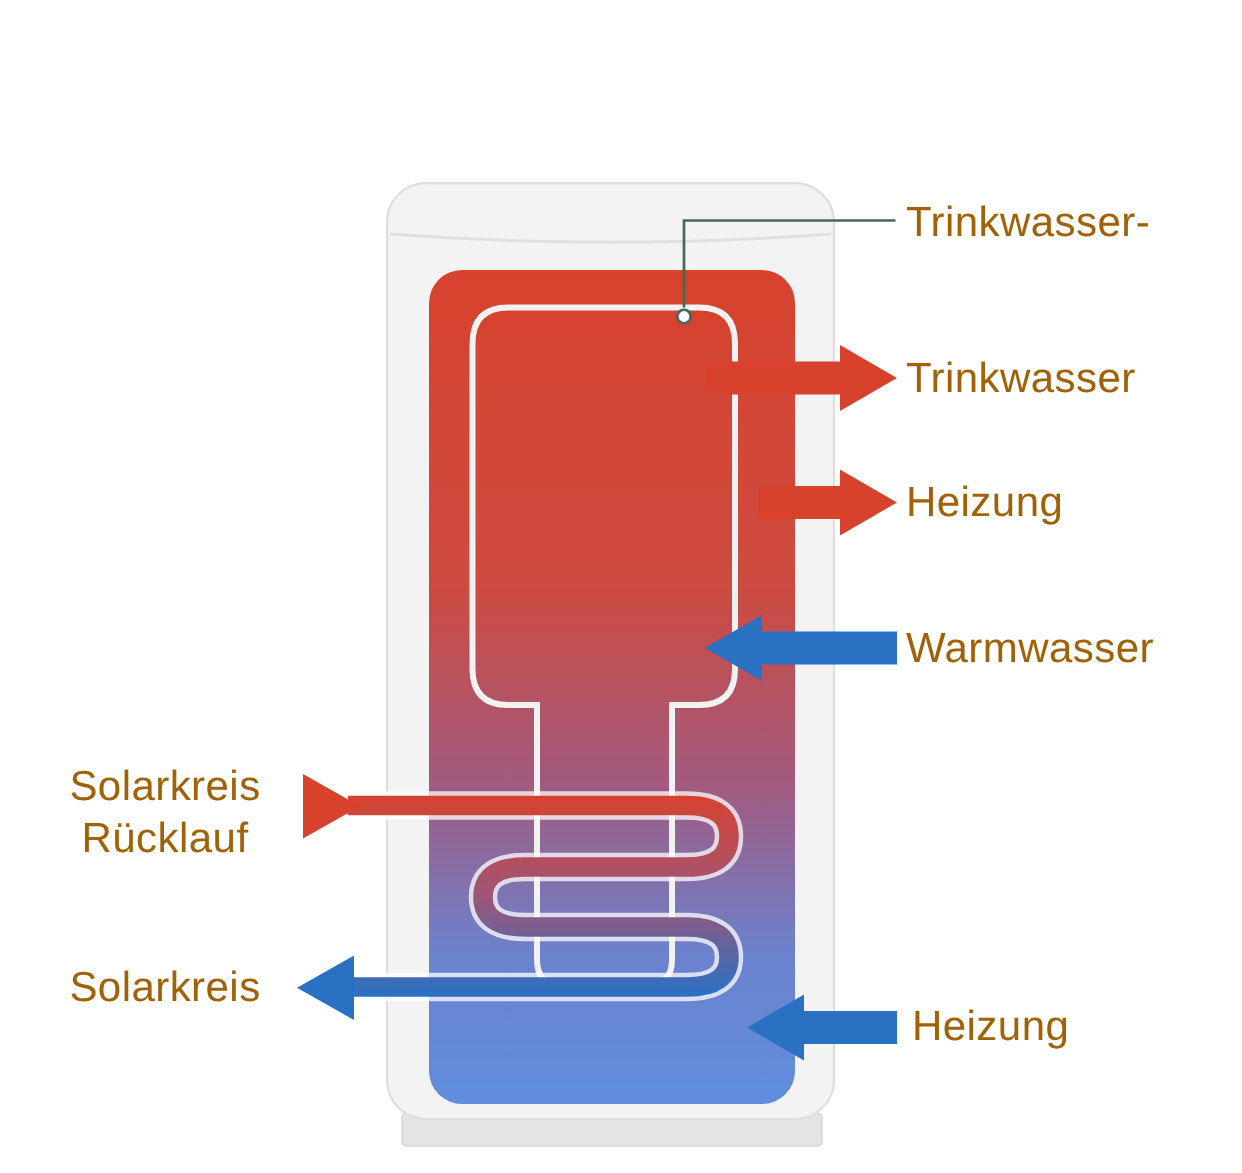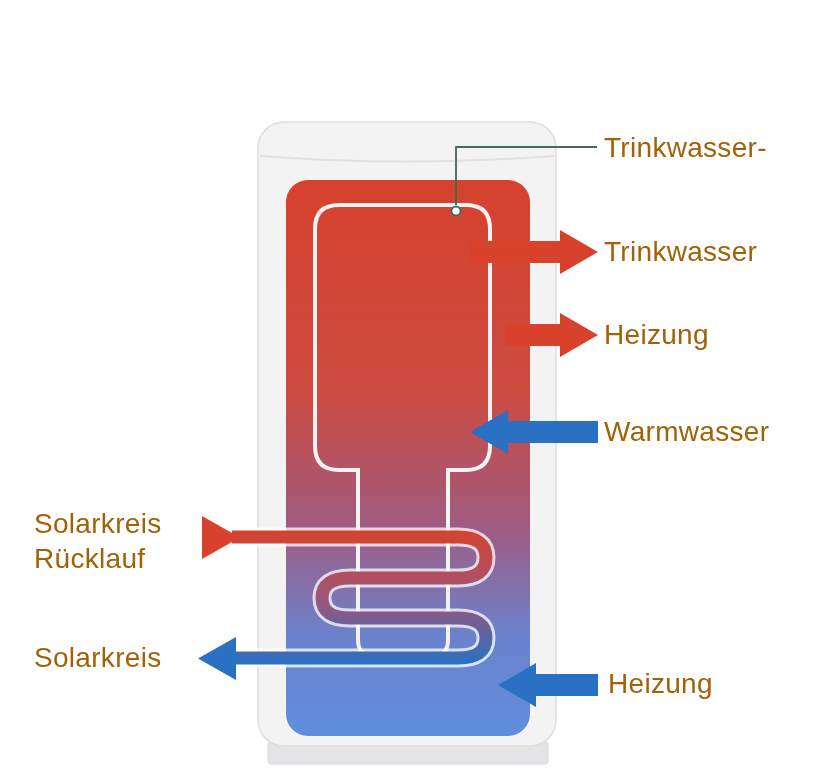--- a/index.html
+++ b/index.html
@@ -27,21 +27,21 @@
   }
   .lbl {
     position: absolute;
     font-size: 28px;
     line-height: 35px;
     letter-spacing: 0.3px;
     color: #a16207;
     white-space: nowrap;
   }
   .lbl.single { line-height: 32px; }
-  .lbl.center { text-align: left; }
+  .lbl.center { text-align: center; }
 </style>
 </head>
 <body>
 
 <div class="stage">
 
 
   <svg width="828" height="782" viewBox="0 0 828 782">
     <defs>
       <linearGradient id="tankGrad" x1="0" y1="0" x2="0" y2="1">

